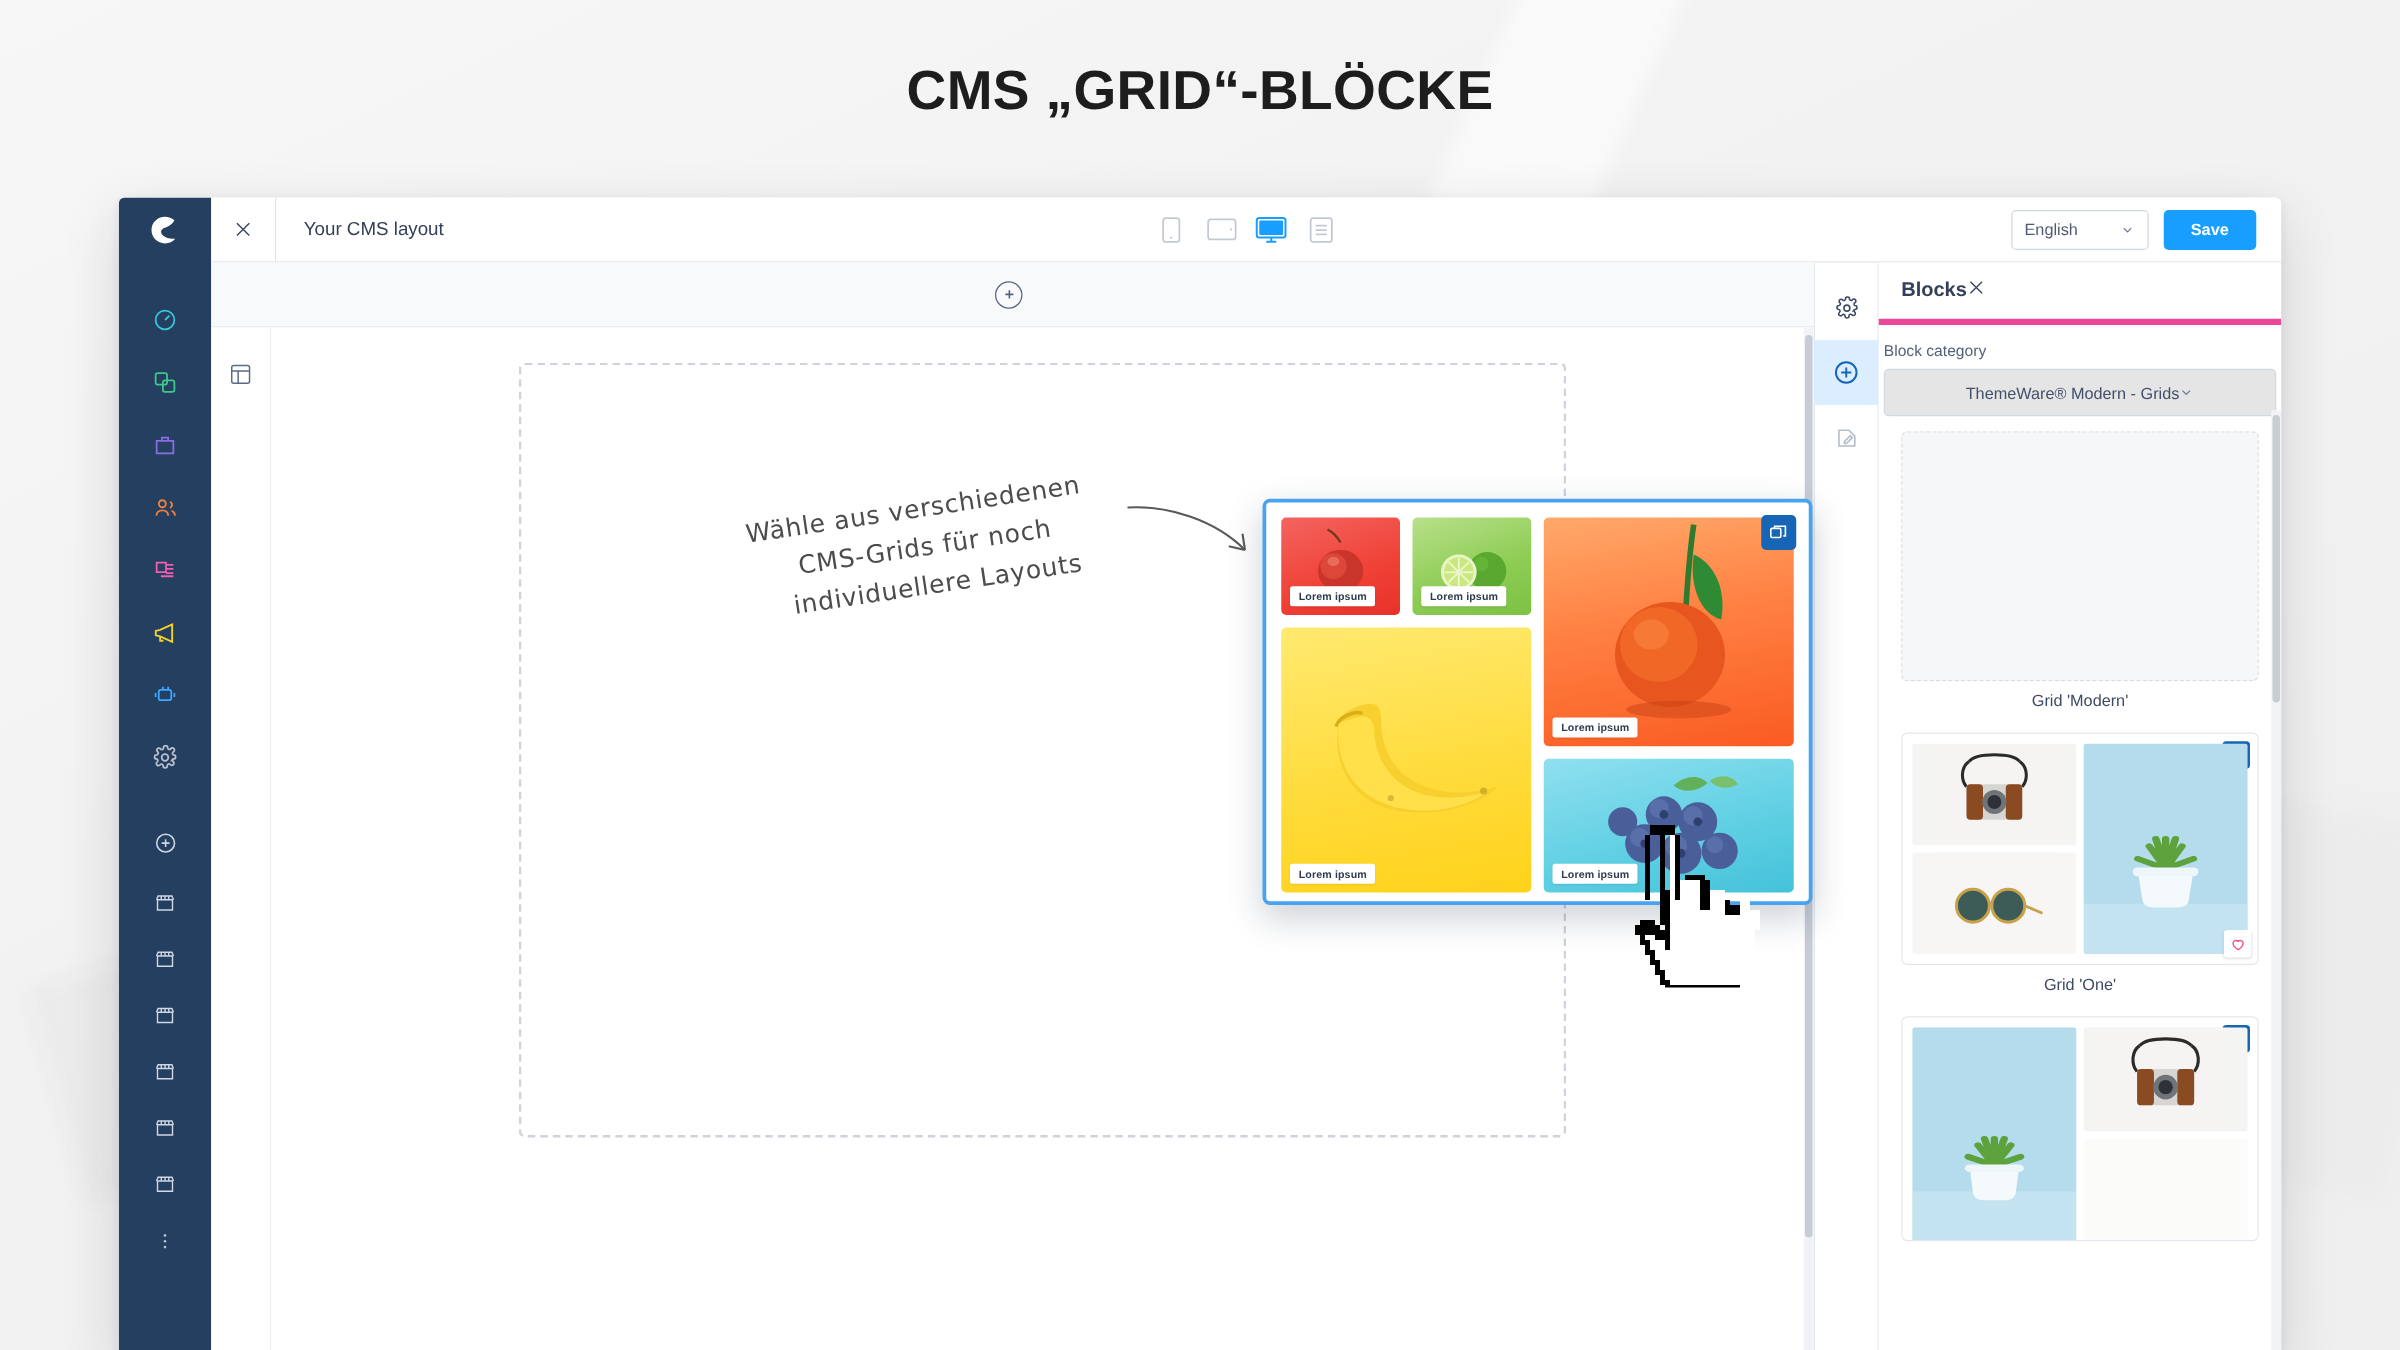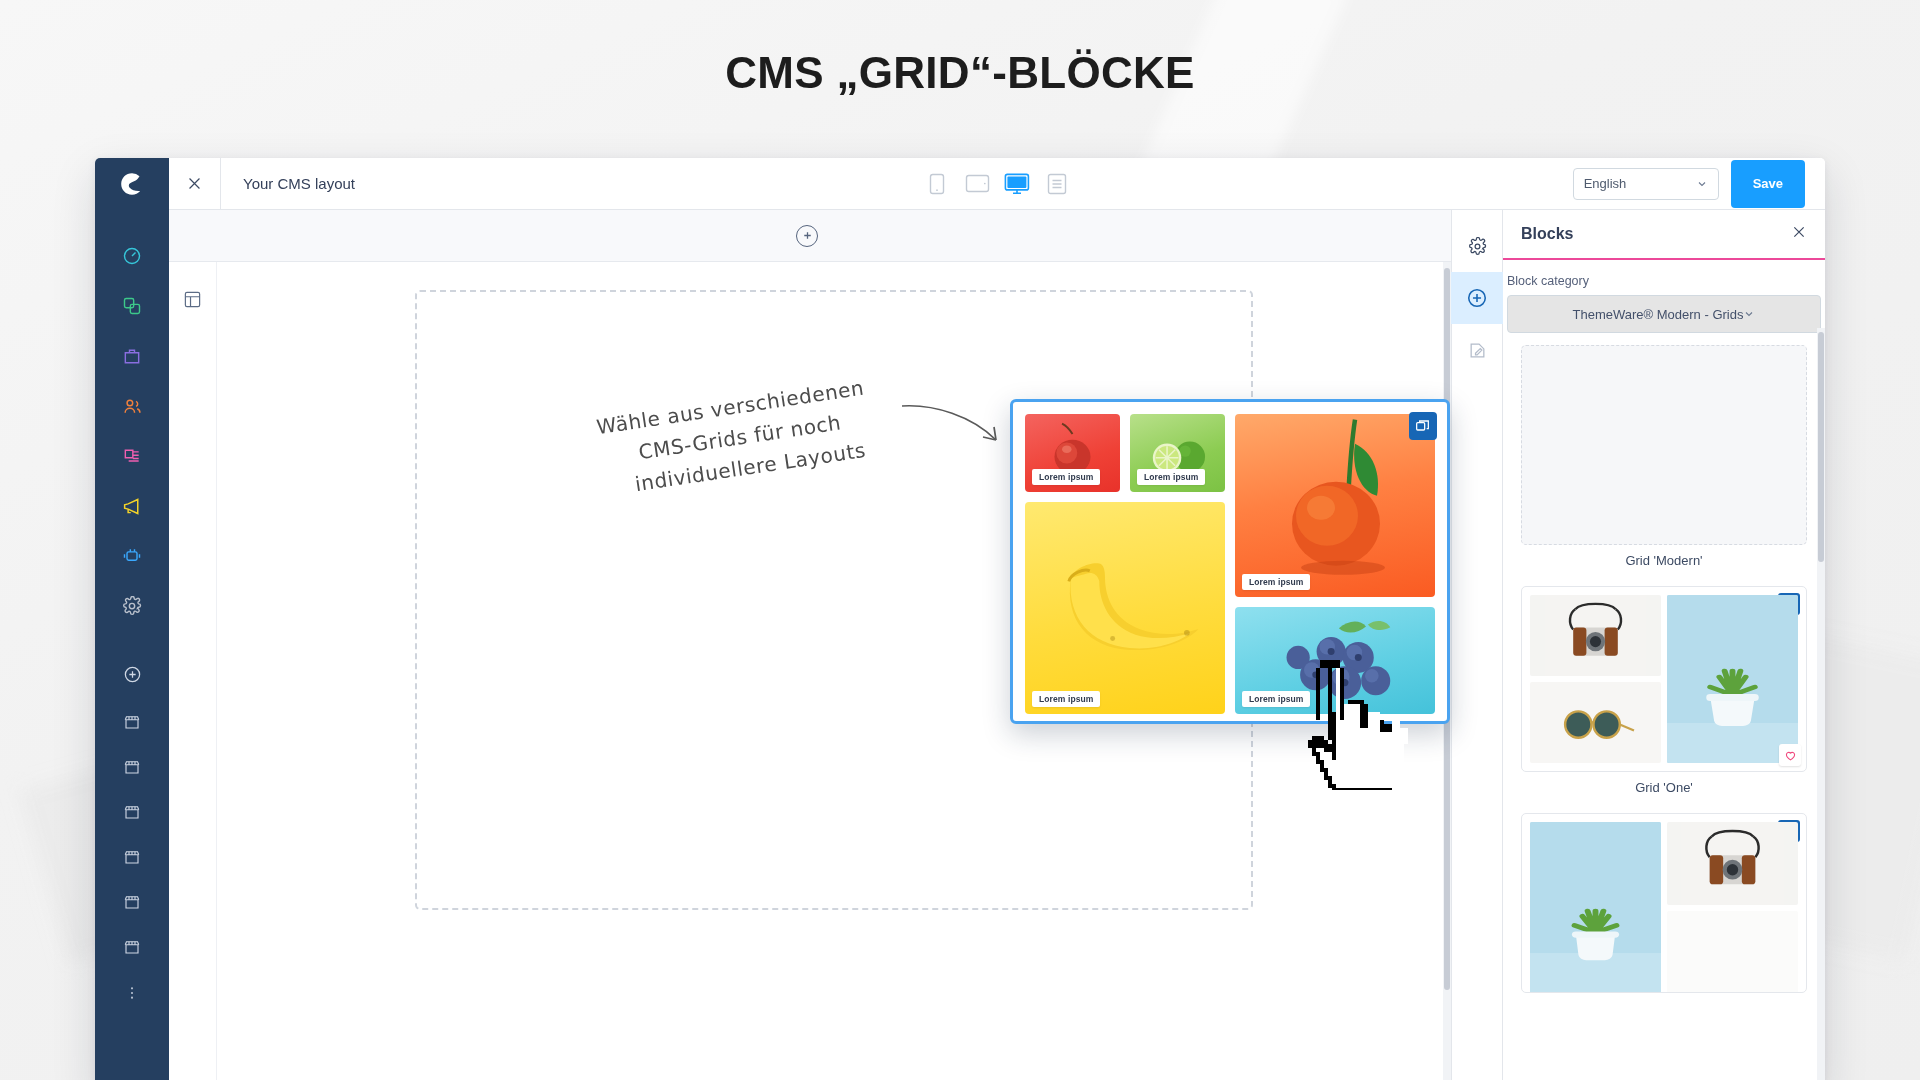--- a/index.html
+++ b/index.html
@@ -88,29 +88,29 @@
   .dev {
     width: 30px; height: 28px;
     display:flex; align-items:center; justify-content:center;
     cursor:pointer;
   }
   .tb-right {
     margin-left: auto; display:flex; align-items:center; gap: 12px;
     padding-right: 20px;
   }
   .lang-select {
-    width: 146px; height: 32px;
+    width: 110px; height: 32px;
     border: 1px solid #d1d9e0; border-radius: 4px;
     background: #fff;
     display:flex; align-items:center; justify-content:space-between;
     padding: 0 10px;
     font-size: 13px; color: #4f5b6e; cursor:pointer;
   }
   .save-btn {
-    height: 48px; padding: 0 22px;
+    height: 32px; padding: 0 22px;
     background: #189eff; color: #fff;
     border: none; border-radius: 4px;
     font-size: 13px; font-weight: 700; cursor: pointer;
     font-family: "Liberation Sans", sans-serif;
   }
 
   
   .body { flex: 1; display: flex; min-height: 0; }
 
   
@@ -185,23 +185,23 @@
   .side-tab.active { background: #dbeeff; }
 
   .blocks-panel {
     width: 322px; flex: 0 0 322px;
     background: #fff;
     display: flex; flex-direction: column;
     position: relative;
   }
   .bp-head {
     height: 50px; flex: 0 0 50px;
-    display:flex; align-items:center; justify-content:space-between;
+    display:flex; align-items:center; 
     padding: 0 18px;
-    border-bottom: 2px solid #ec4899;
+    border-bottom: 5px solid #ec4899;
   }
   .bp-title { font-size: 16px; font-weight: 700; color: #34405a; }
   .bp-cat { padding: 14px 4px 12px; }
   .bp-cat-label { font-size: 12.5px; color: #55607a; margin-bottom: 7px; }
   .bp-select {
     height: 38px; border: 1px solid #d1d9e0; border-radius: 4px;
     display:flex; align-items:center; justify-content:center;
     padding: 0 12px; font-size: 13px; color: #43506a; cursor:pointer;
     background:#e5e5e5;
   }

